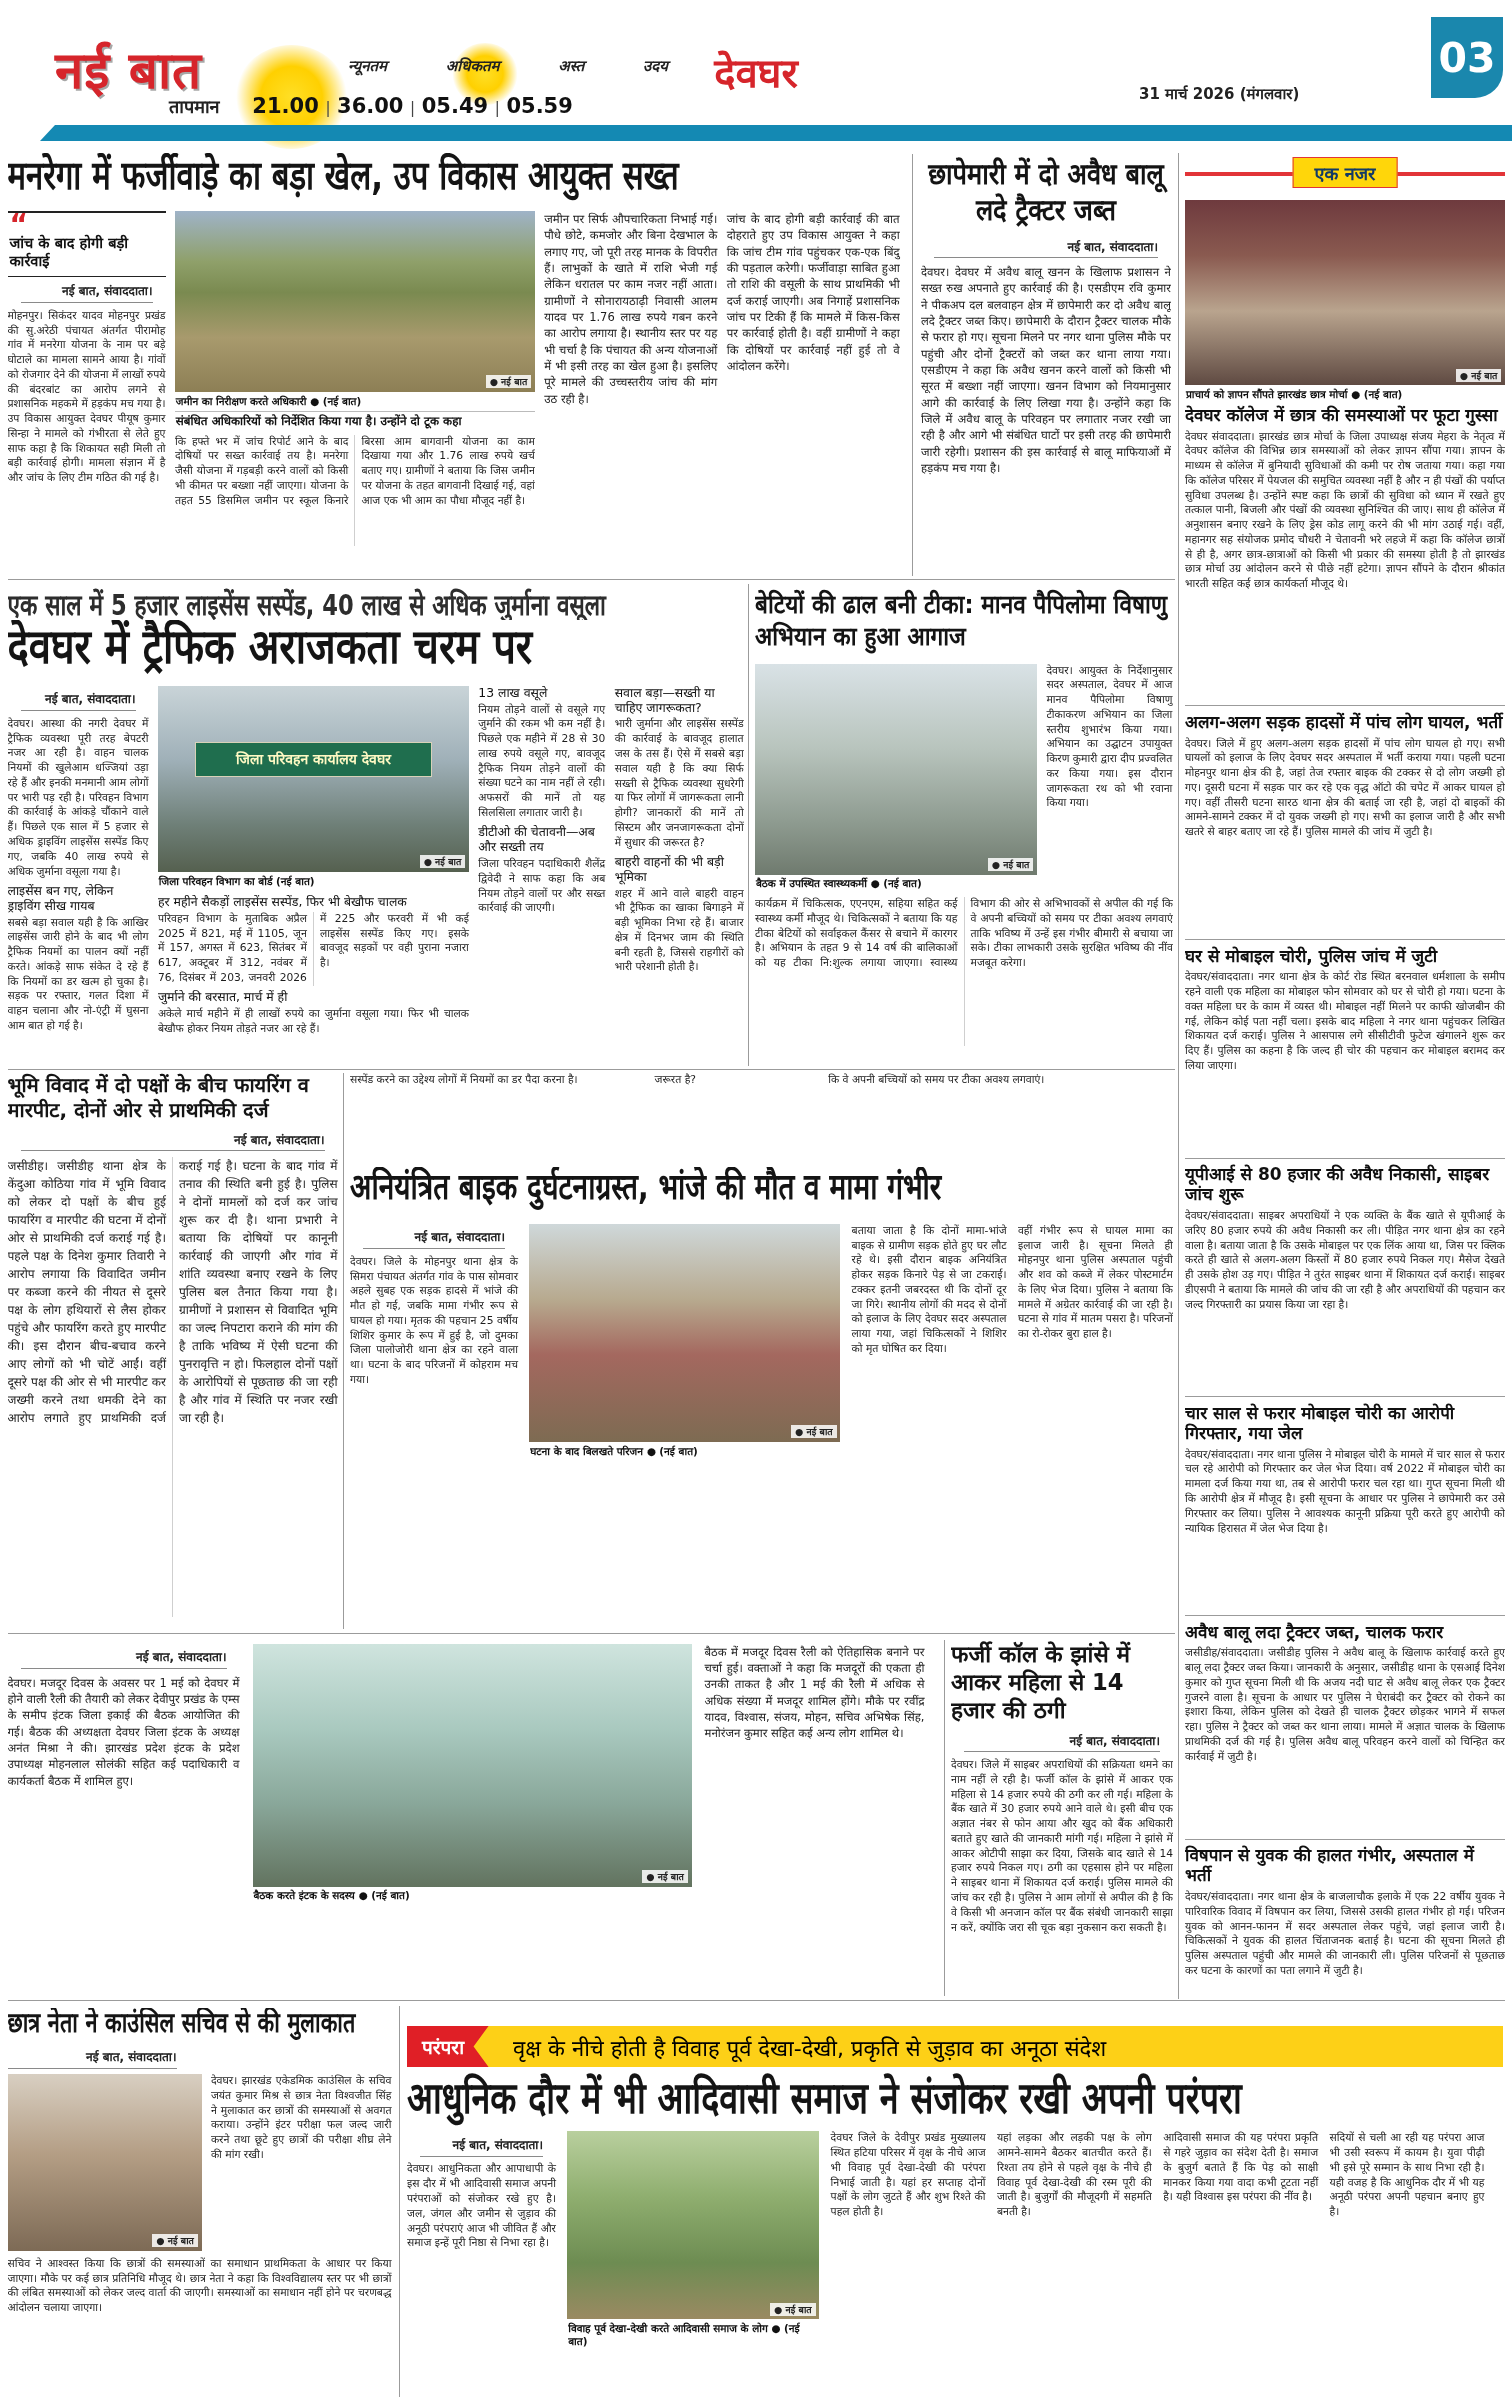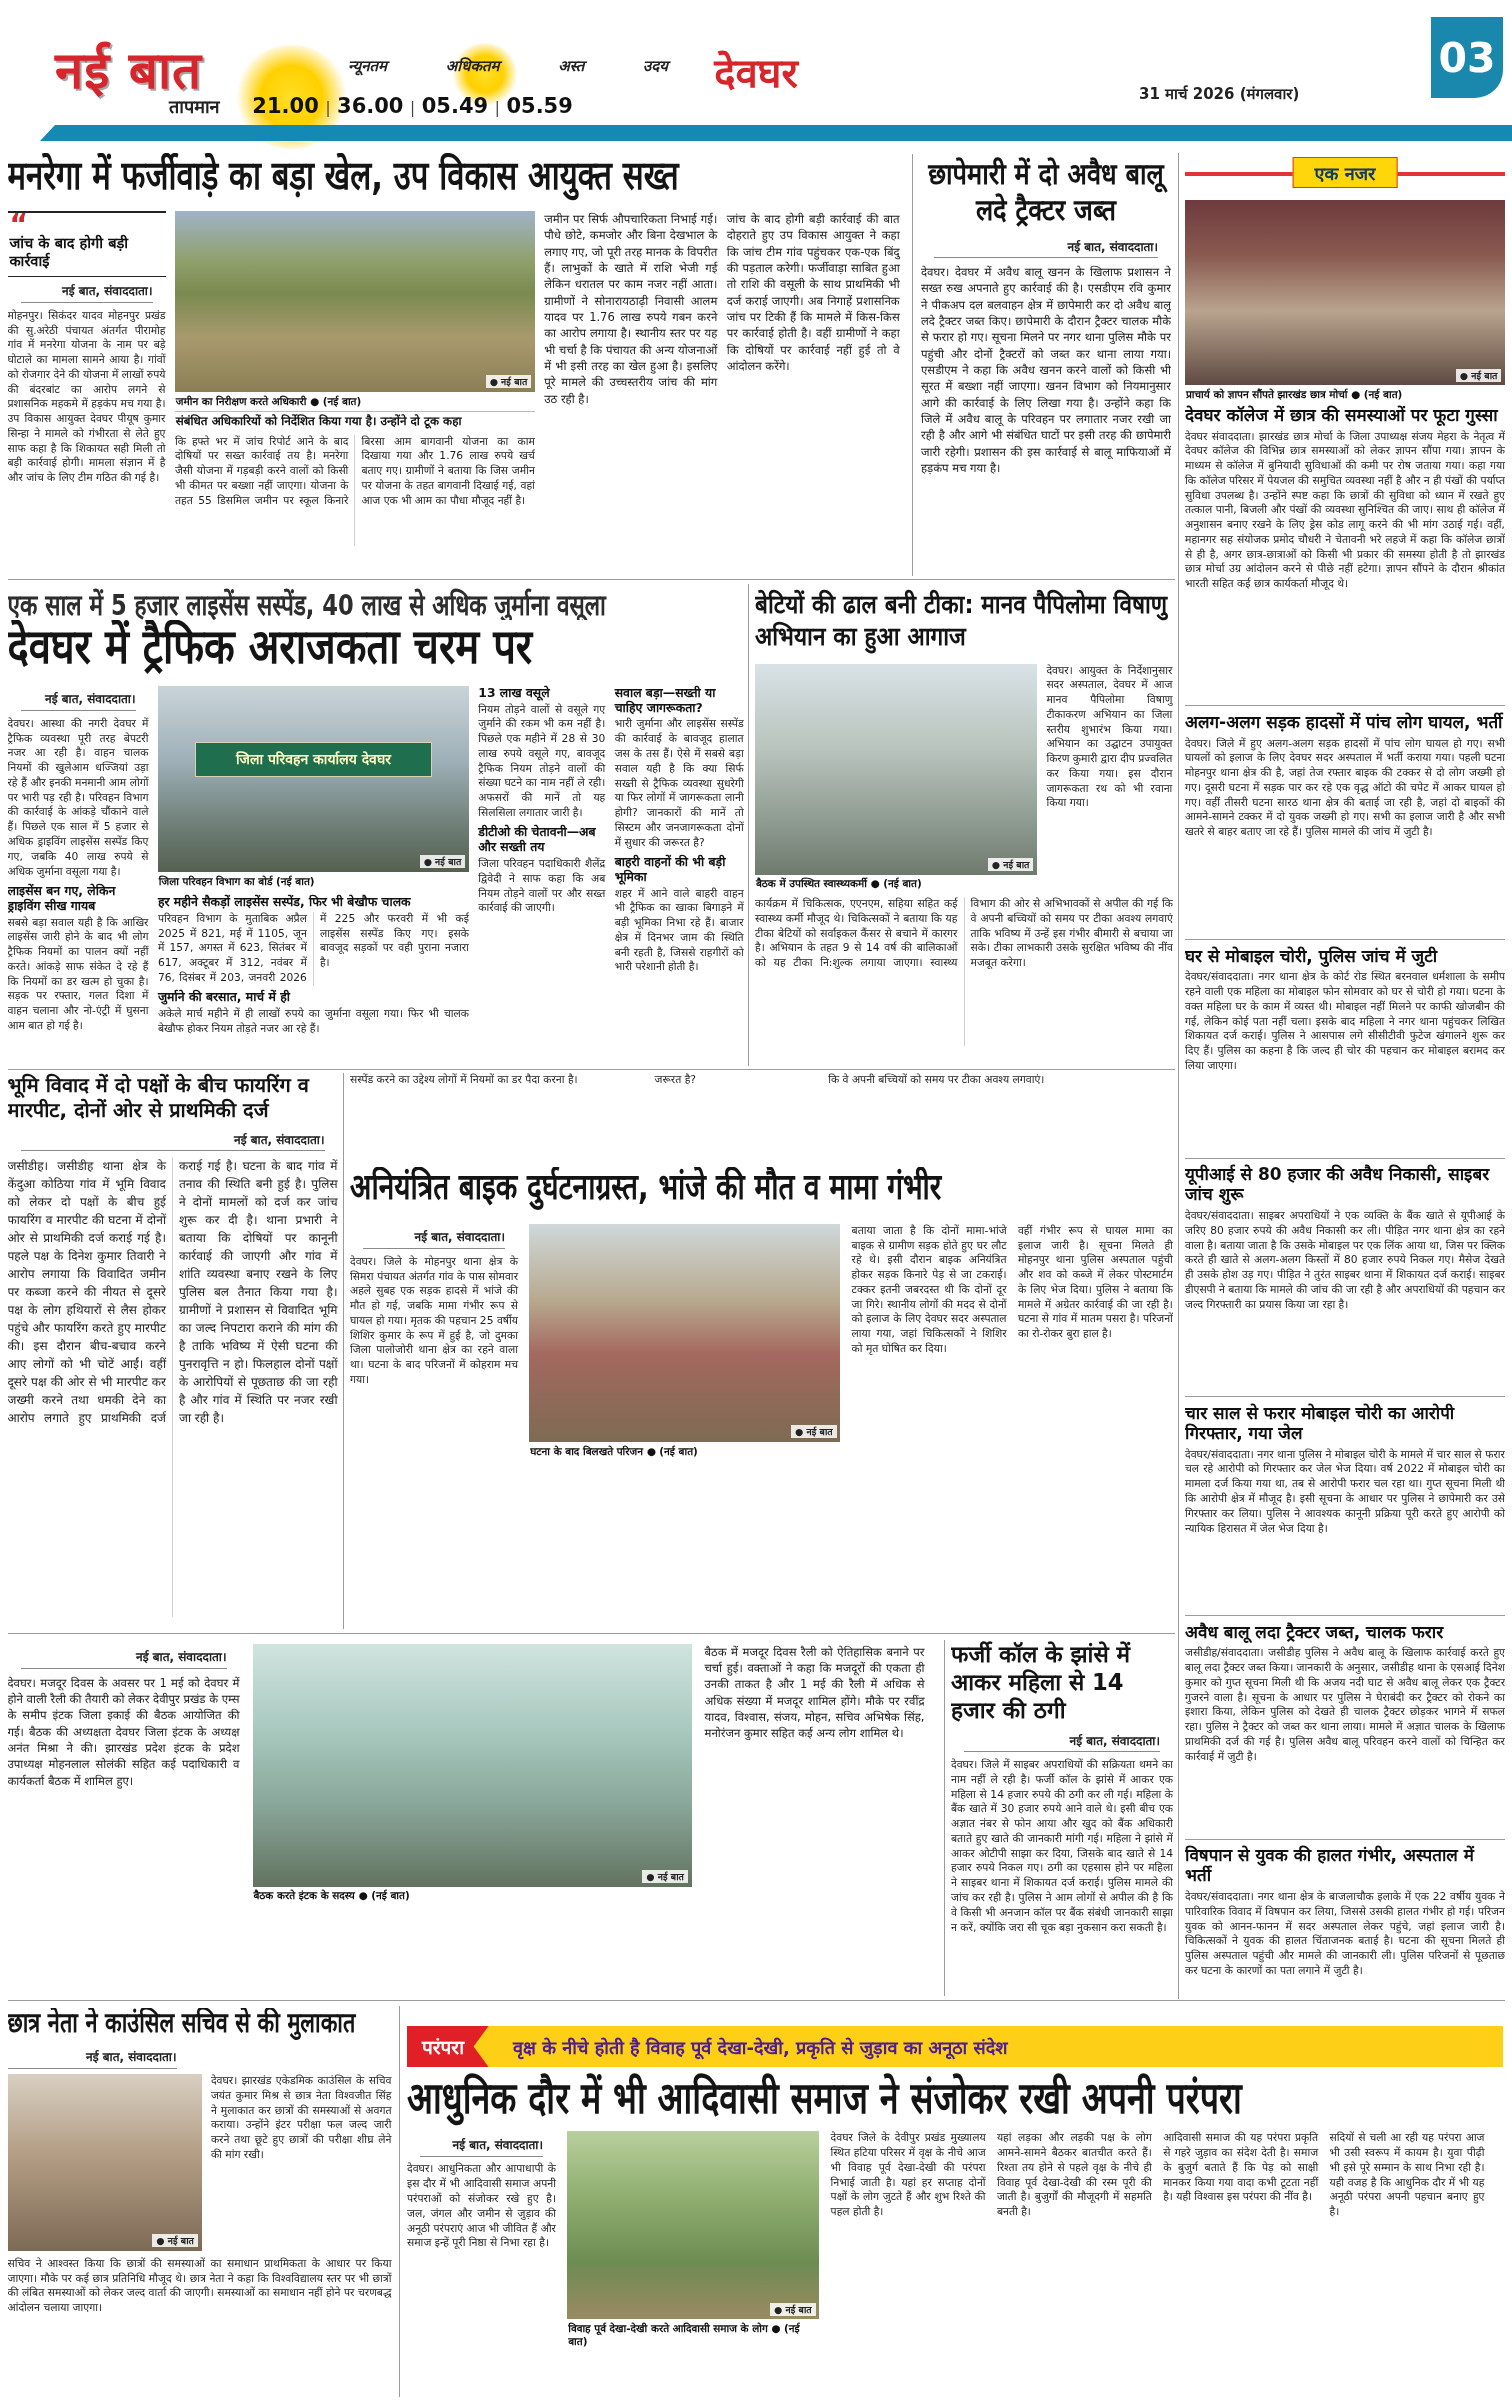--- a/index.html
+++ b/index.html
@@ -4,21 +4,21 @@
 <style>
   html,body{margin:0;padding:0;background:#dcdcdc;font-family:"DejaVu Sans",sans-serif;}
   #page{position:relative;width:1512px;height:2402px;background:#ffffff;margin:0 auto;overflow:hidden;color:#1b1b1b;}
   .abs{position:absolute;}
   .hl{font-weight:bold;color:#141414;line-height:1.12;}
   .cond{display:inline-block;transform:scaleY(1.28);transform-origin:top left;white-space:nowrap;}
   .kicker{font-weight:bold;color:#2d2d2d;}
   .byline{font-size:12px;font-weight:bold;text-align:right;color:#222;border-bottom:0.9px solid #8a8a8a;padding:1.9px 0 2.8px;margin:2.8px 13px 5.6px;}
   .body{font-size:11.5px;line-height:1.42;text-align:justify;color:#1d1d1d;}
   .small{font-size:10.7px;line-height:1.38;}
-  .sub{display:block;font-weight:bold;font-size:12.4px;color:#111;margin:4.7px 0 1.9px;line-height:1.2;}
+  .sub{display:block;font-weight:normal;font-size:12.4px;color:#111;margin:4.7px 0 1.9px;line-height:1.2;}
   .caption{font-size:10.4px;font-weight:bold;color:#111;padding:2.8px 0.9px;line-height:1.25;}
   .photo{position:relative;background:#b9b2a4;overflow:hidden;}
   .ph-field{background:linear-gradient(180deg,#9fb3c8 0%,#8fa06a 28%,#7a8a50 45%,#a89a6d 70%,#8d7f55 100%);}
   .ph-meet{background:linear-gradient(180deg,#6e3a3e 0%,#8a5a50 30%,#b9a48e 60%,#5f4a42 100%);}
   .ph-office{background:linear-gradient(180deg,#c9d4d8 0%,#9fb0b8 40%,#6e7f77 75%,#55604f 100%);}
   .ph-health{background:linear-gradient(180deg,#d9e2e6 0%,#b8c4bd 40%,#8e9b90 75%,#6f7a6e 100%);}
   .ph-street{background:linear-gradient(180deg,#cfd8da 0%,#b7a98e 35%,#a4685f 60%,#7d6b52 100%);}
   .ph-tent{background:linear-gradient(180deg,#cfe4de 0%,#a9c9bf 35%,#8aa89b 65%,#62735f 100%);}
   .ph-indoor{background:linear-gradient(180deg,#d8cfc2 0%,#b49e85 45%,#7d6a55 100%);}
   .ph-tree{background:linear-gradient(180deg,#b9cf9e 0%,#8fae6f 35%,#6d8c52 70%,#9a8a62 100%);}
@@ -41,21 +41,21 @@
   .ek{position:relative;height:36px;margin:3.8px 0 7.5px;}
   .ek .line{position:absolute;left:0;right:0;top:15px;height:3.8px;background:#e23438;}
   .ek .tag{position:absolute;left:50%;top:0;transform:translateX(-50%);background:#ffd60a;border:1.9px solid #e23438;padding:2.8px 21px;font-weight:bold;font-size:18px;color:#123a66;white-space:nowrap;}
   
   .qbox{border-top:2.8px solid #222;border-bottom:0.9px solid #222;padding:3.8px 1.9px 5.6px;margin-bottom:3.8px;}
   .qmark{color:#d6252b;font-size:28px;font-weight:bold;line-height:.6;display:block;}
   .qtext{font-weight:bold;font-size:14.6px;line-height:1.25;color:#111;}
   
   .strip{display:flex;align-items:stretch;background:#fdd017;height:41px;overflow:hidden;}
   .striplabel{background:#e01f26;color:#fff;font-weight:bold;font-size:19px;display:flex;align-items:center;padding:0 24.5px 0 15px;clip-path:polygon(0 0,100% 0,calc(100% - 15px) 50%,100% 100%,0 100%);}
-  .striptext{display:flex;align-items:center;font-weight:bold;font-size:18px;color:#4c1d95;padding-left:24.5px;}
+  .striptext{display:flex;align-items:center;font-weight:normal;font-size:22px;color:#000000;padding-left:24.5px;}
   .signbox{position:absolute;left:12%;right:12%;top:30%;background:#1f6e4e;color:#fef9c3;text-align:center;font-weight:bold;font-size:14px;padding:7.5px 3.8px;border:1.9px solid #d8d2b8;line-height:1.3;}
   .credit{position:absolute;right:3.8px;bottom:3.8px;background:rgba(255,255,255,.85);font-size:9.4px;font-weight:bold;padding:0 3.8px;color:#222;}
 </style>
 </head>
 <body>
 
 <div id="page">
 
   <div class="abs" style="left:0;top:0;width:1512px;height:149px;">
     <div class="sun" style="left:235px;top:45px;width:113px;height:104px;"></div>

